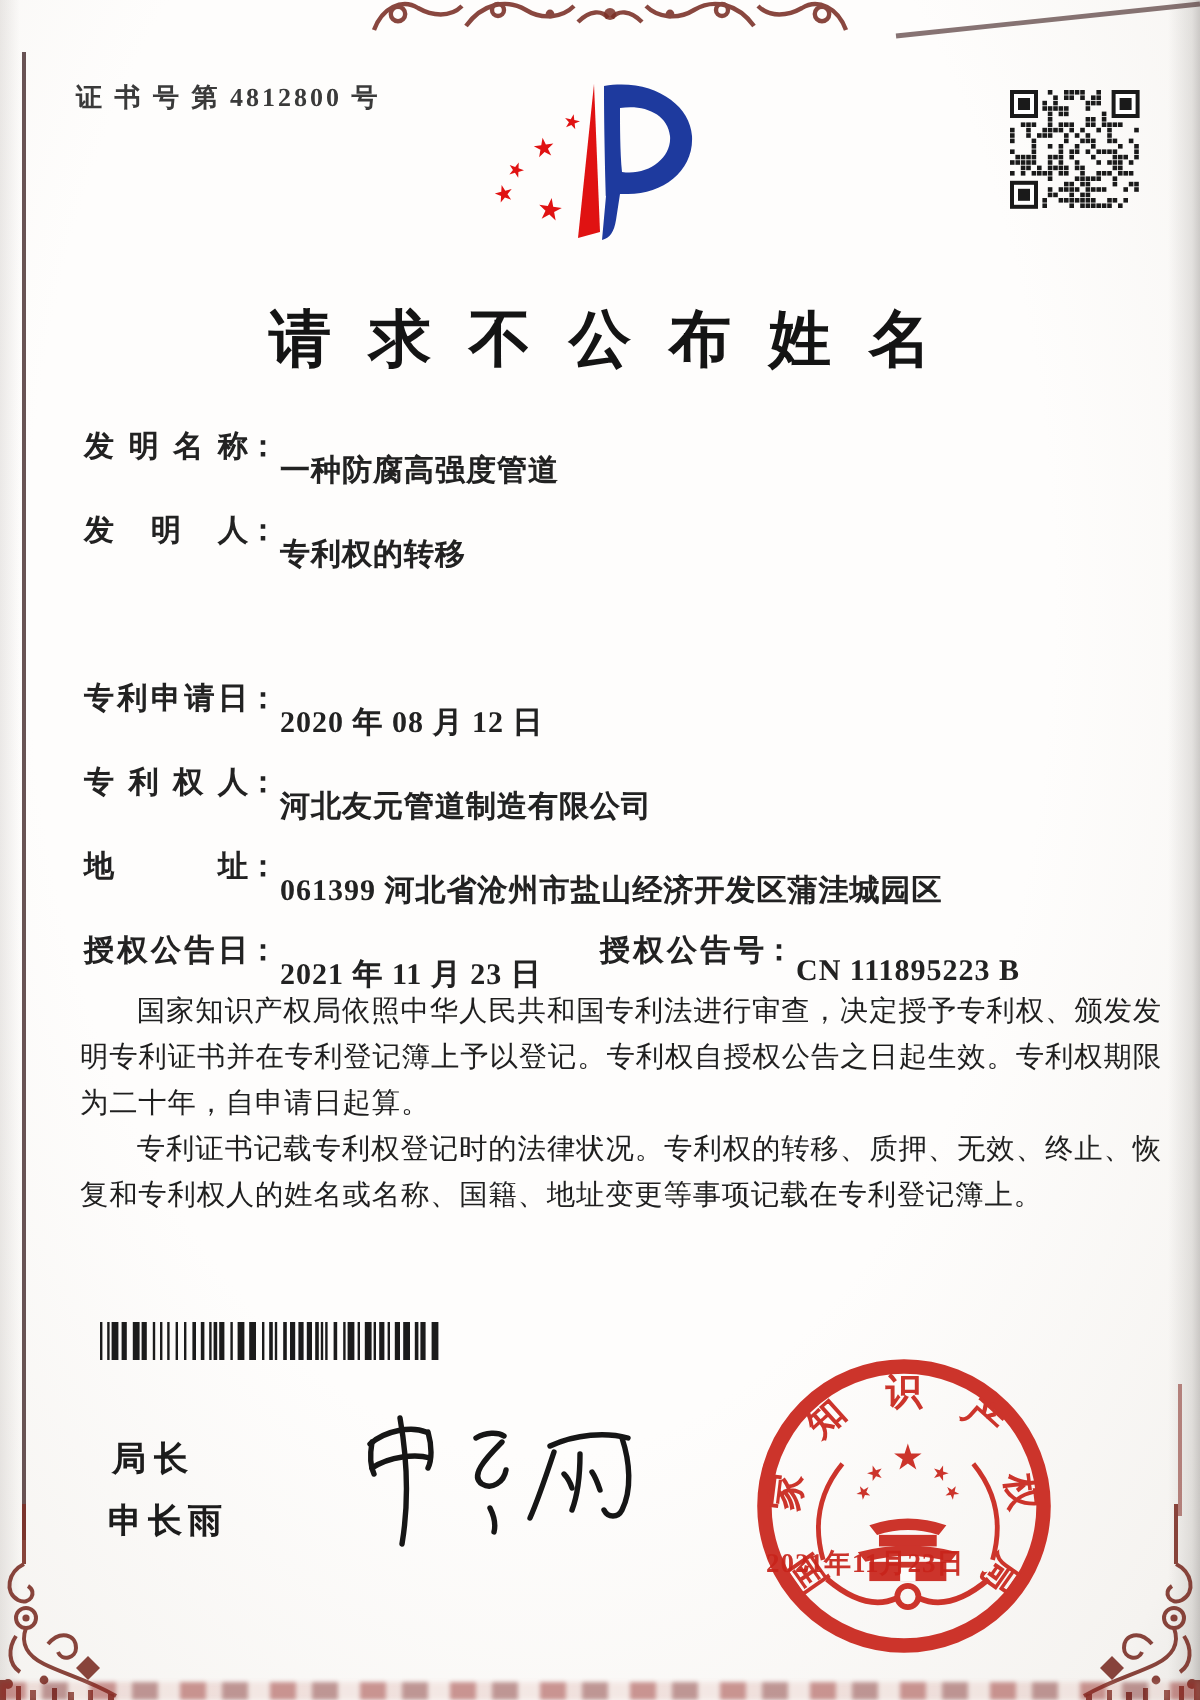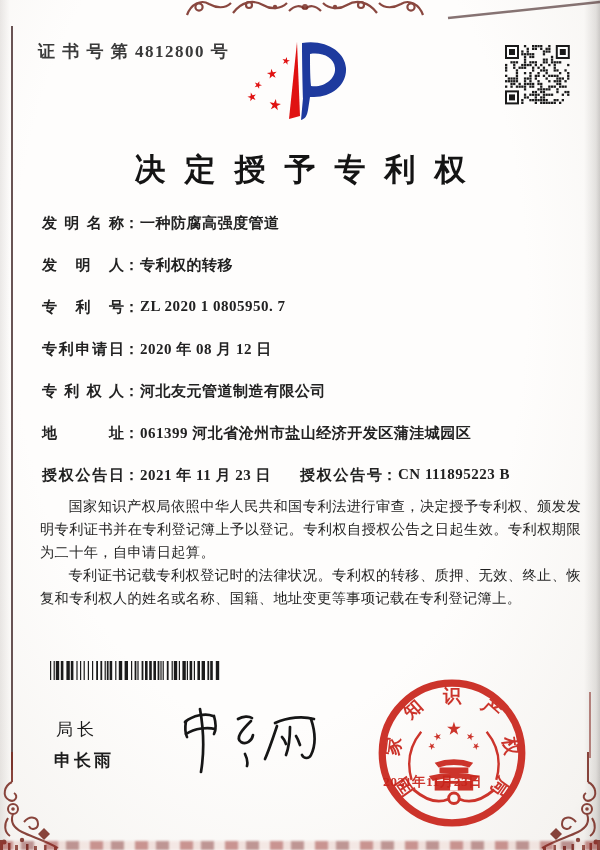--- a/index.html
+++ b/index.html
@@ -12,34 +12,34 @@
   }
   .abs{position:absolute;}
   
   .edge-right{right:0;top:0;width:16px;height:100%;
     background:linear-gradient(90deg,rgba(0,0,0,0) 0%,rgba(120,115,110,.18) 75%,rgba(100,95,92,.30) 100%);}
   .edge-left{left:0;top:0;width:10px;height:100%;
     background:linear-gradient(90deg,rgba(120,110,105,.14),rgba(0,0,0,0));}
   
   .border-line-left{left:11px;top:26px;width:2px;height:744px;background:#43292b;opacity:.8;}
   .red-line-right{left:589px;top:692px;width:2px;height:66px;background:#8d3a33;opacity:.6;}
-  .cert-number{left:38px;top:40px;font-size:17px;letter-spacing:1.5px;color:#3a3a3a;font-weight:600;}
+  .cert-number{left:38px;top:40px;font-size:13px;letter-spacing:1.5px;color:#3a3a3a;font-weight:600;}
   .page-title{left:0;right:0;top:149px;text-align:center;font-size:31px;font-weight:700;
     letter-spacing:19px;text-indent:19px;color:#141414;}
   
   .field-row{left:42px;width:540px;height:24px;font-size:15px;font-weight:600;color:#222;white-space:nowrap;}
   .flabel{display:inline-block;width:82px;text-align:justify;text-align-last:justify;vertical-align:top;}
   .fcolon{display:inline-block;width:16px;vertical-align:top;}
-  .fvalue{display:inline-block;vertical-align:top;letter-spacing:.5px;}
+  .fvalue{display:inline-block;vertical-align:top;letter-spacing:.5px;margin-top:12px;}
   .pair2{position:absolute;left:258px;top:0;white-space:nowrap;}
   
   .body-text{left:40px;top:495px;width:541px;font-size:14.2px;line-height:23px;
     color:#1f1f1f;text-align:justify;font-weight:500;}
   .body-text p{margin:0;text-indent:2em;letter-spacing:.4px;}
-  .signer-title{left:56px;top:718px;font-size:17px;font-weight:400;letter-spacing:4px;
+  .signer-title{left:56px;top:718px;font-size:17px;font-weight:700;letter-spacing:4px;
     font-family:"Liberation Sans","DejaVu Sans",sans-serif;color:#1c1c1c;}
   .signer-name{left:54px;top:749px;font-size:17px;font-weight:700;letter-spacing:3px;
     font-family:"Liberation Sans","DejaVu Sans",sans-serif;color:#1c1c1c;}
   .seal-wrap{left:375px;top:676px;width:154px;height:154px;filter:blur(.3px);}
   .seal-date{left:383px;top:773px;width:140px;text-align:left;font-size:13.5px;font-weight:700;
     color:var(--seal-red,#c8231a);letter-spacing:.5px;opacity:.92;}
   .page-footer{left:0;right:0;top:813px;text-align:center;font-size:13px;color:#2e2e2e;letter-spacing:1px;}
   .barcode{left:50px;top:661px;width:173px;height:19px;}
   .signature{left:182px;top:706px;width:135px;height:70px;}
   .bottom-band{left:0;top:841px;width:600px;height:9px;opacity:.75;filter:blur(1.1px);
@@ -306,30 +306,27 @@
         <rect x="17.55" y="28.35" width="1.15" height="1.15"></rect>
         <rect x="18.90" y="28.35" width="1.15" height="1.15"></rect>
         <rect x="20.25" y="28.35" width="1.15" height="1.15"></rect>
         <rect x="21.60" y="28.35" width="1.15" height="1.15"></rect>
         <rect x="22.95" y="28.35" width="1.15" height="1.15"></rect>
         <rect x="24.30" y="28.35" width="1.15" height="1.15"></rect>
         <rect x="27.00" y="28.35" width="1.15" height="1.15"></rect>
       </g>
   </svg>
 
-  <div class="abs page-title">决定授予专利权</div>
+  <div class="abs page-title">请求不公布姓名</div>
 
   <div class="abs field-row" style="top:214px">
     <span class="flabel">发明名称</span><span class="fcolon">：</span><span class="fvalue">一种防腐高强度管道</span>
   </div>
   <div class="abs field-row" style="top:256px">
     <span class="flabel">发明人</span><span class="fcolon">：</span><span class="fvalue">专利权的转移</span>
-  </div>
-  <div class="abs field-row" style="top:298px">
-    <span class="flabel">专利号</span><span class="fcolon">：</span><span class="fvalue">ZL 2020 1 0805950. 7</span>
   </div>
   <div class="abs field-row" style="top:340px">
     <span class="flabel">专利申请日</span><span class="fcolon">：</span><span class="fvalue">2020 年 08 月 12 日</span>
   </div>
   <div class="abs field-row" style="top:382px">
     <span class="flabel">专利权人</span><span class="fcolon">：</span><span class="fvalue">河北友元管道制造有限公司</span>
   </div>
   <div class="abs field-row" style="top:424px">
     <span class="flabel">地址</span><span class="fcolon">：</span><span class="fvalue">061399 河北省沧州市盐山经济开发区蒲洼城园区</span>
   </div>

